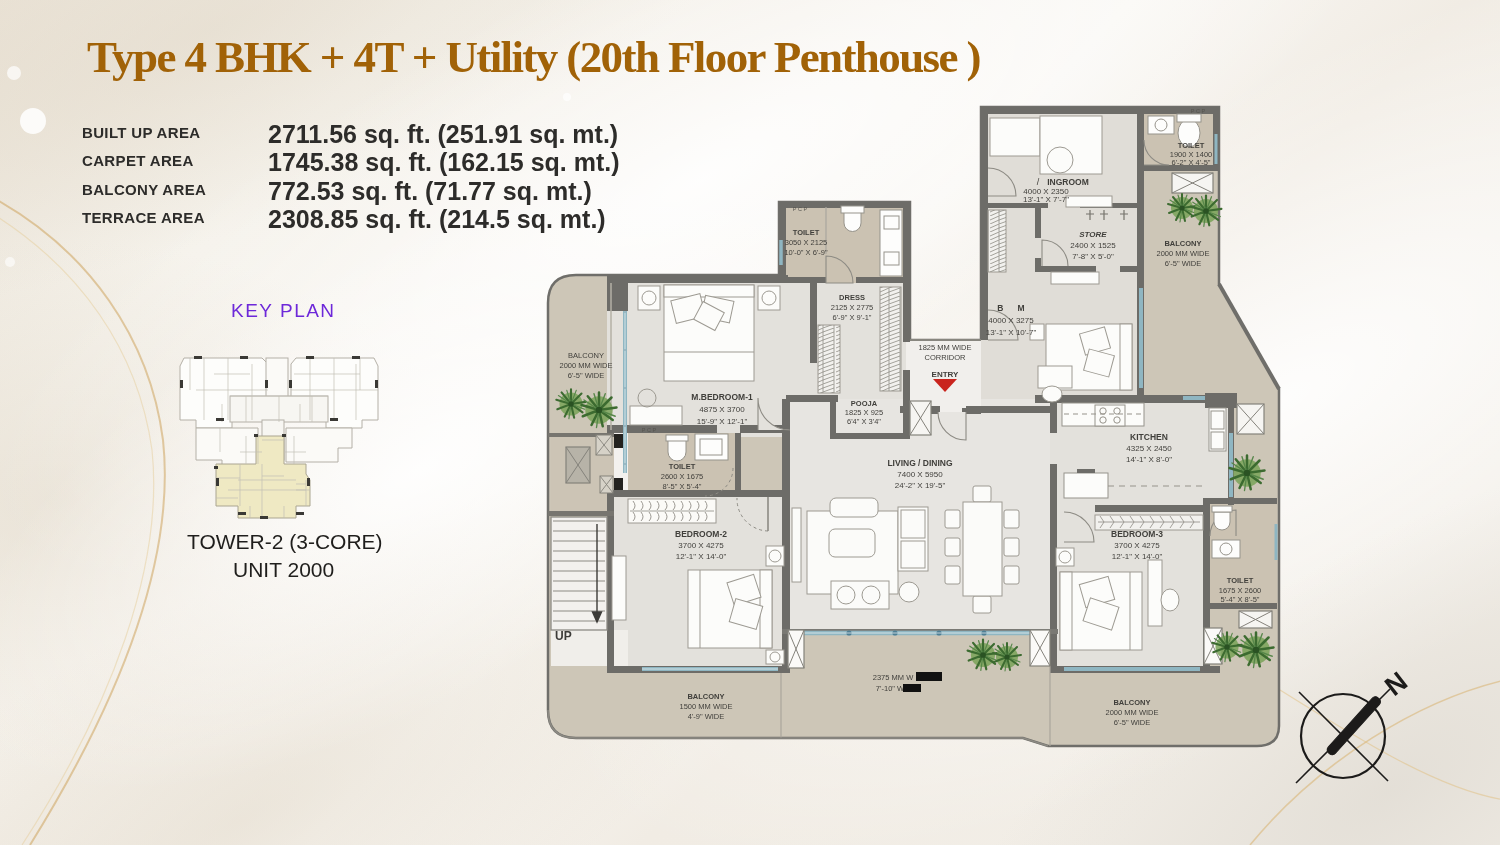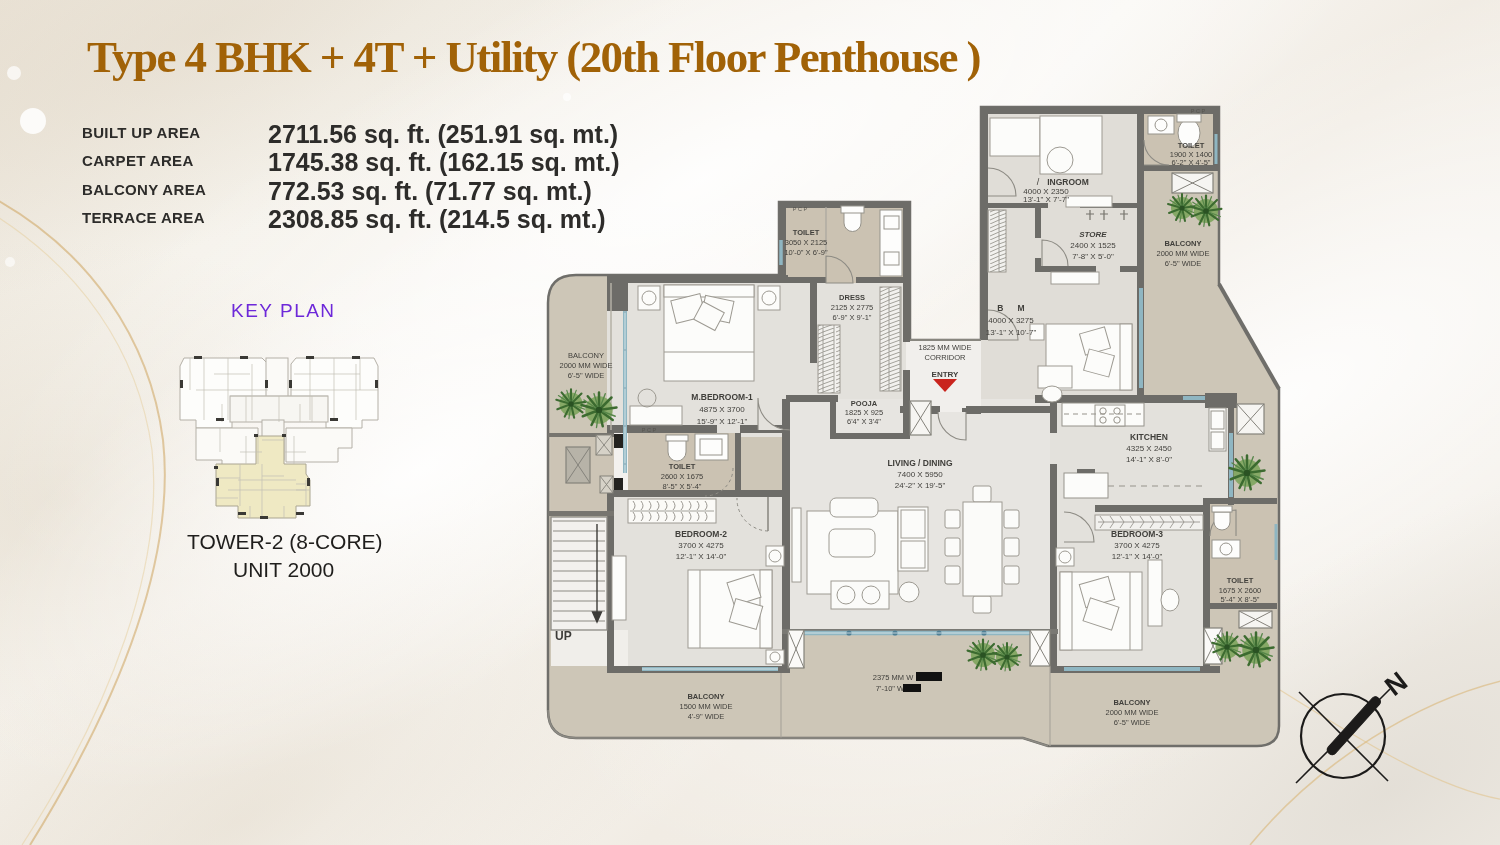--- a/index.html
+++ b/index.html
@@ -53,21 +53,21 @@
 <circle cx="567" cy="97" r="4" fill="#ffffff" opacity="0.7"></circle>
 </svg>
 
 <div class="t" style="left:75px;top:31px;font-family:'Liberation Serif',serif;font-weight:bold;font-size:45px;letter-spacing:-1.6px;color:#a16207;margin-left:12px;">Type 4 BHK + 4T + Utility (20th Floor Penthouse )</div>
 
 <div class="t" style="left:82px;top:119px;font-size:15px;font-weight:bold;color:#2d2c2a;line-height:28.4px;letter-spacing:0.35px;">BUILT UP AREA<br>CARPET AREA<br>BALCONY AREA<br>TERRACE AREA</div>
 <div class="t" style="left:268px;top:120px;font-size:25px;font-weight:bold;color:#2d2c2a;line-height:28.4px;letter-spacing:0px;">2711.56 sq. ft. (251.91 sq. mt.)<br>1745.38 sq. ft. (162.15 sq. mt.)<br>772.53 sq. ft. (71.77 sq. mt.)<br>2308.85 sq. ft. (214.5 sq. mt.)</div>
 
 <div class="t" style="left:231px;top:300px;font-size:19px;color:#6d28d9;letter-spacing:1.5px;">KEY PLAN</div>
 
-<div class="t" style="left:187px;top:530px;font-size:21px;color:#1f1e1c;">TOWER-2 (8-CORE)</div>
+<div class="t" style="left:187px;top:530px;font-size:21px;color:#1f1e1c;">TOWER-2 (3-CORE)</div>
 
 <div class="t" style="left:233px;top:558px;font-size:21px;color:#1f1e1c;">UNIT 2000</div>
 <svg id="plan" viewBox="0 0 1500 845">
 <defs>
 <pattern id="hatchV" width="22" height="8" patternUnits="userSpaceOnUse">
 <path d="M0,4 L9,0 M9,0 L9,8 M9,4 L0,8 M9,4 L20,0 M20,0 L20,8 M20,4 L9,8" stroke="#8e8b84" stroke-width="0.8" fill="none"></path>
 </pattern>
 </defs>
 
 <path d="M576,275 H779 V202 H910 V340 H981 V107 H1219 V284 L1279,389 V726 Q1279,746 1257,746 H1048 L1023,738 H576 Q548,738 548,710 V303 Q548,275 576,275 Z" fill="#cdc6b7" stroke="#6f6e6a" stroke-width="2.5"></path>

